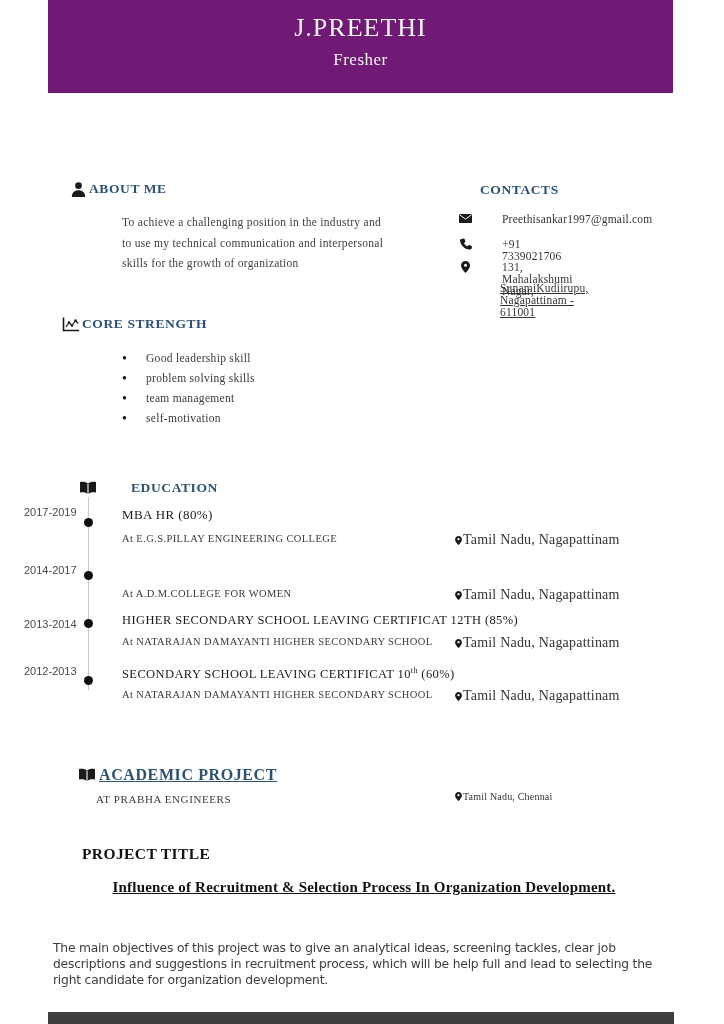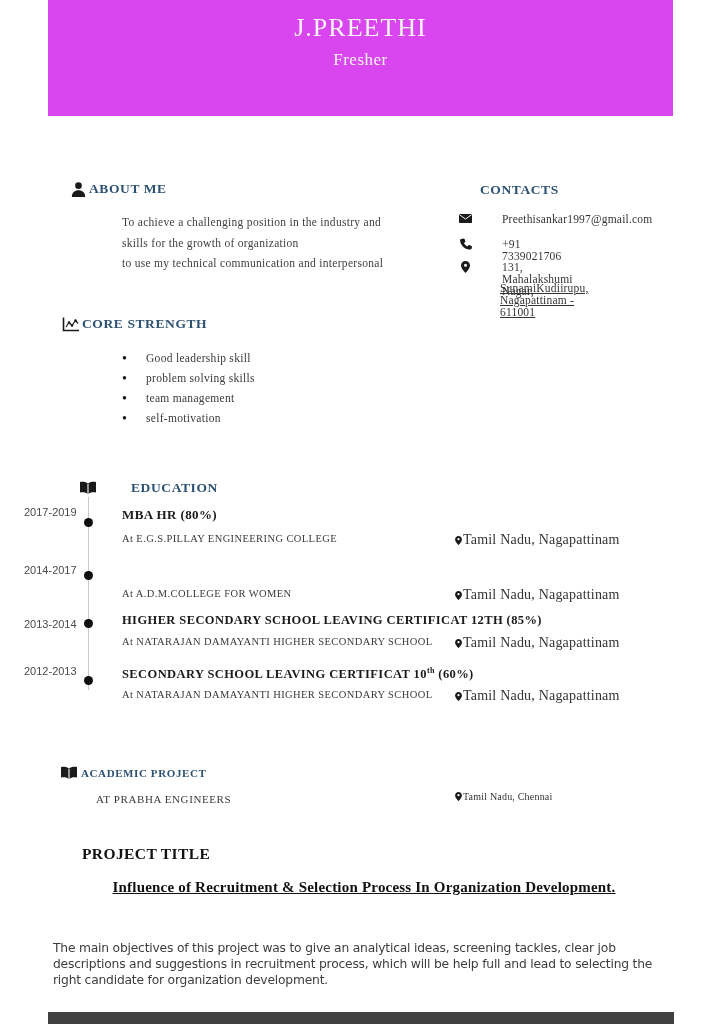--- a/index.html
+++ b/index.html
@@ -3,22 +3,22 @@
 <meta charset="utf-8">
 <style>
   * { margin:0; padding:0; box-sizing:border-box; }
   html,body { background:#ffffff; }
   .page {
     position:relative; width:724px; height:1024px; background:#ffffff;
     font-family:"Liberation Serif", serif; overflow:hidden;
   }
   
   .band-top {
-    position:absolute; left:48px; top:0; width:625px; height:116px;
-    background:#d946ef; color:#f5f5f5; text-align:center;
+    position:absolute; left:48px; top:0; width:625px; height:93px;
+    background:#701a75; color:#f5f5f5; text-align:center;
   }
   .band-top .name { margin-top:13px; font-size:26px; letter-spacing:1px; }
   .band-top .subtitle { margin-top:7px; font-size:17px; letter-spacing:0.5px; }
   .band-bottom {
     position:absolute; left:48px; top:1012px; width:626px; height:12px;
     background:#3f3f3f;
   }
   
   .sec-title {
     position:absolute; display:flex; align-items:center; gap:3px;
@@ -37,21 +37,21 @@
   .cs-list { position:absolute; left:122px; top:352px; list-style:none; }
   .cs-list li { position:relative; padding-left:24px; height:20px;
     font-size:11.5px; color:#3a3a3a; letter-spacing:0.3px; }
   .cs-list li::before { content:"•"; position:absolute; left:0; top:-1px; font-size:14px; color:#111; }
   
   .timeline-line { position:absolute; left:88px; top:497px; width:1px; height:193px; background:#c9c9c9; }
   .edu-entry { position:absolute; left:0; width:724px; height:54px; }
   .edu-years { position:absolute; left:24px; top:1px; font-family:"Liberation Sans", sans-serif;
     font-size:11px; color:#4a4a4a; }
   .edu-dot { position:absolute; left:84px; top:10px; width:9px; height:9px; border-radius:50%; background:#101010; }
-  .edu-degree { position:absolute; left:122px; top:2px; font-weight:bold; font-size:12.5px;
+  .edu-degree { position:absolute; left:122px; top:2px; font-weight:normal; font-size:12.5px;
     color:#1a1a1a; letter-spacing:0.4px; white-space:nowrap;text-align:center; }
   .edu-degree sup { font-size:8px; }
   .edu-school { position:absolute; left:122px; top:25px; font-size:10.5px; color:#3a3a3a;
     letter-spacing:0.4px; white-space:nowrap; }
   .edu-loc { position:absolute; left:455px; top:24px; font-size:14px; color:#333;
     letter-spacing:0.2px; white-space:nowrap; }
   .pin { display:inline-block; vertical-align:-1px; margin-right:1px; }
   
   .ap-company { position:absolute; left:96px; top:793px; font-size:11px; color:#3a3a3a; letter-spacing:0.6px; }
   .ap-loc { position:absolute; left:455px; top:791px; font-size:10px; color:#333; letter-spacing:0.2px; }
@@ -78,22 +78,22 @@
     <svg width="15" height="15" viewBox="0 0 14 14">
         <g fill="#1a1a1a">
           <circle cx="7" cy="3.4" r="3.1"></circle>
           <path d="M0.8,14c0-4.2 2.6-6.2 6.2-6.2s6.2,2 6.2,6.2z"></path>
         </g>
       </svg>
     <span>ABOUT ME</span>
   </div>
   <div class="about-text">
     <div>To achieve a challenging position in the industry and</div>
+    <div>to use my technical communication and interpersonal</div>
     <div>skills for the growth of organization</div>
-    <div>to use my technical communication and interpersonal</div>
   </div>
 
   <div class="sec-title" style="left:480px; top:182px;">
     <span>CONTACTS</span>
   </div>
   <div class="contact-row" style="top:213px;">
     <span class="contact-icon">
       <svg width="13" height="9" viewBox="0 0 16 11">
           <rect width="16" height="11" fill="#1a1a1a" rx="1"></rect>
           <path d="M0.5,0.8 8,6.2 15.5,0.8" stroke="#ffffff" stroke-width="1.2" fill="none"></path>
@@ -186,21 +186,21 @@
     <span class="edu-years">2012-2013</span>
     <span class="edu-dot" style="top:12px;"></span>
     <span class="edu-degree"><span>SECONDARY SCHOOL LEAVING CERTIFICAT 10</span><sup>th</sup><span> (60%)</span></span>
     <span class="edu-school">At NATARAJAN DAMAYANTI HIGHER SECONDARY SCHOOL</span>
     <span class="edu-loc"><span class="pin"><svg width="7" height="9" viewBox="0 0 12 16">
             <path fill="#1a1a1a" d="M6,0C2.7,0,0,2.7,0,6c0,4.4,6,10,6,10s6-5.6,6-10C12,2.7,9.3,0,6,0z"></path>
             <circle cx="6" cy="5.6" r="2" fill="#ffffff"></circle>
           </svg></span><span>Tamil Nadu, Nagapattinam</span></span>
   </div>
 
-  <div class="sec-title" style="left:60px; top:766px; font-size:11px;">
+  <div class="sec-title" style="left:78px; top:766px; font-size:16px;text-decoration:underline;">
     <svg width="18" height="14" viewBox="0 0 18 13">
         <path fill="#1a1a1a" d="M9,2C7.2,0.6,4.2,0,1,0.6V11c3.2-0.6,6.2,0,8,1.5C10.8,11,13.8,10.4,17,11V0.6C13.8,0,10.8,0.6,9,2z"></path>
         <path d="M9,2.2V12.3" stroke="#ffffff" stroke-width="1.1" fill="none"></path>
       </svg>
     <span>ACADEMIC PROJECT</span>
   </div>
   <div class="ap-company">AT PRABHA ENGINEERS</div>
   <div class="ap-loc"><span class="pin"><svg width="7" height="9" viewBox="0 0 12 16">
           <path fill="#1a1a1a" d="M6,0C2.7,0,0,2.7,0,6c0,4.4,6,10,6,10s6-5.6,6-10C12,2.7,9.3,0,6,0z"></path>
           <circle cx="6" cy="5.6" r="2" fill="#ffffff"></circle>

